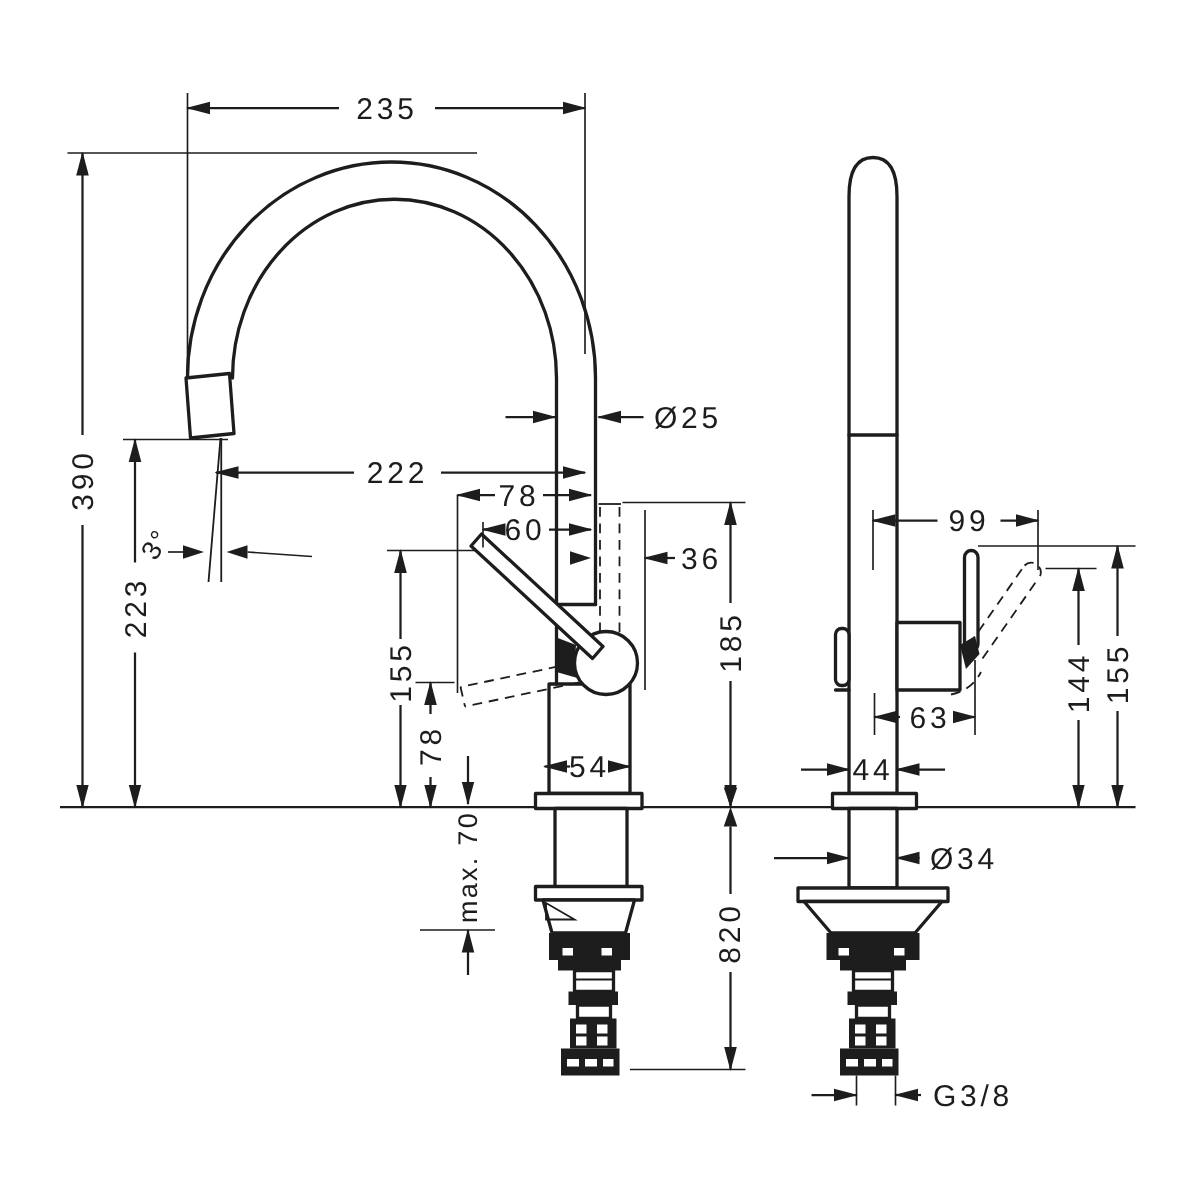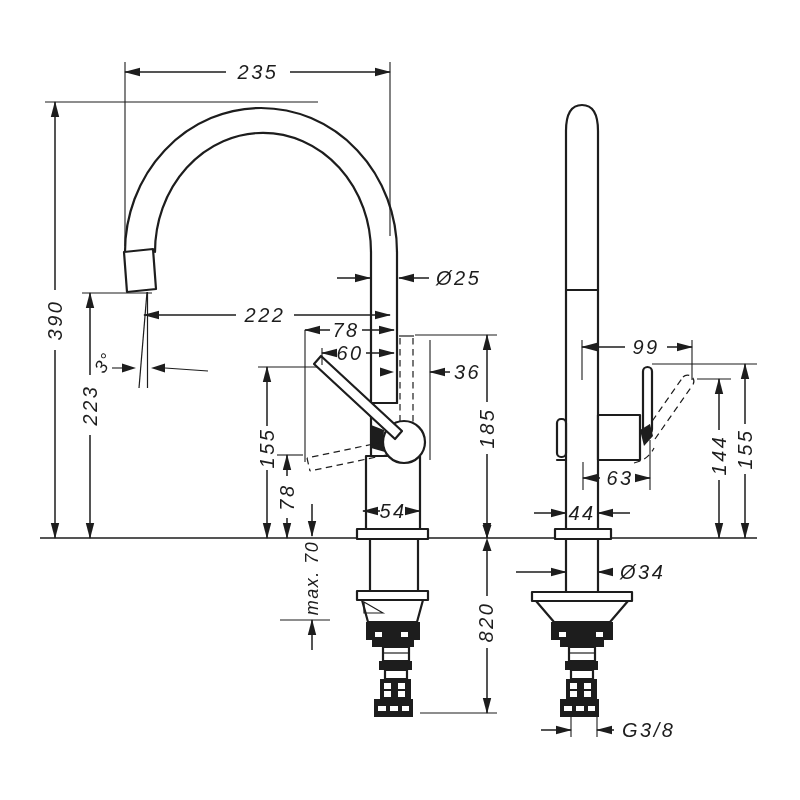--- a/index.html
+++ b/index.html
@@ -1,16 +1,16 @@
 <!DOCTYPE html>
 <html><head>
 <meta charset="utf-8">
 <style>
   html,body{margin:0;padding:0;background:#ffffff;}
-  .stage{width:800px;height:800px;background:#ffffff;position:relative;overflow:hidden;font-style:italic;}
+  .stage{width:800px;height:800px;background:#ffffff;position:relative;overflow:hidden;}
   svg{display:block;}
   text{font-family:"Liberation Sans","DejaVu Sans",sans-serif;font-size:20px;letter-spacing:2.5px;fill:#1d1d1d;}
   text.small{font-size:18px;letter-spacing:1.5px;}
   .olf{fill:#ffffff;stroke:#1d1d1d;stroke-width:2.2;stroke-linejoin:round;}
   .ol{fill:none;stroke:#1d1d1d;stroke-width:2.2;stroke-linejoin:round;stroke-linecap:round;}
   .thin{fill:none;stroke:#1d1d1d;stroke-width:1.2;}
   .dim{fill:none;stroke:#1d1d1d;stroke-width:1.5;}
   .ext{fill:none;stroke:#1d1d1d;stroke-width:1.1;}
   .dash{stroke-dasharray:6.5 4.5;}
   .blk{fill:#1d1d1d;stroke:none;}

